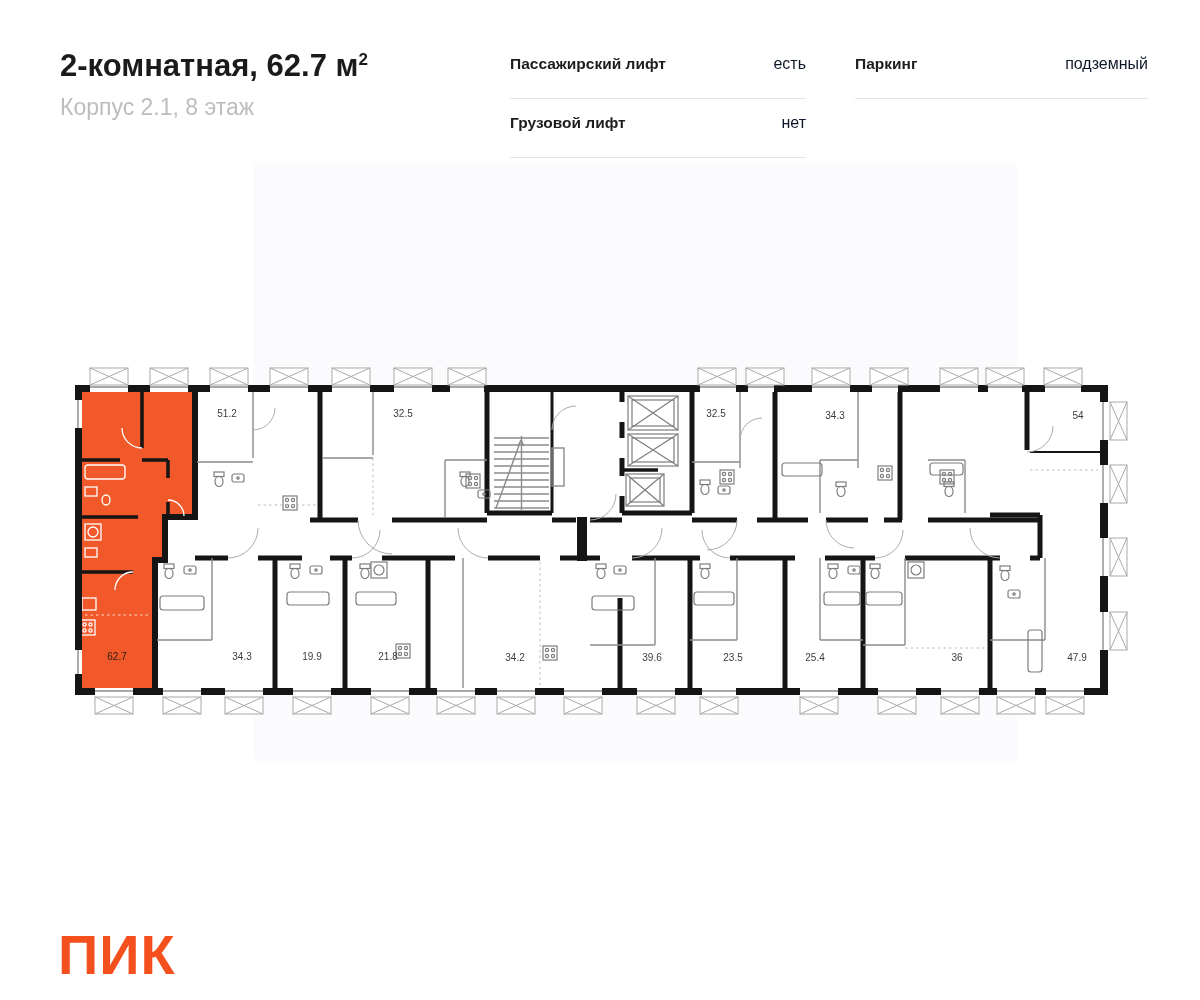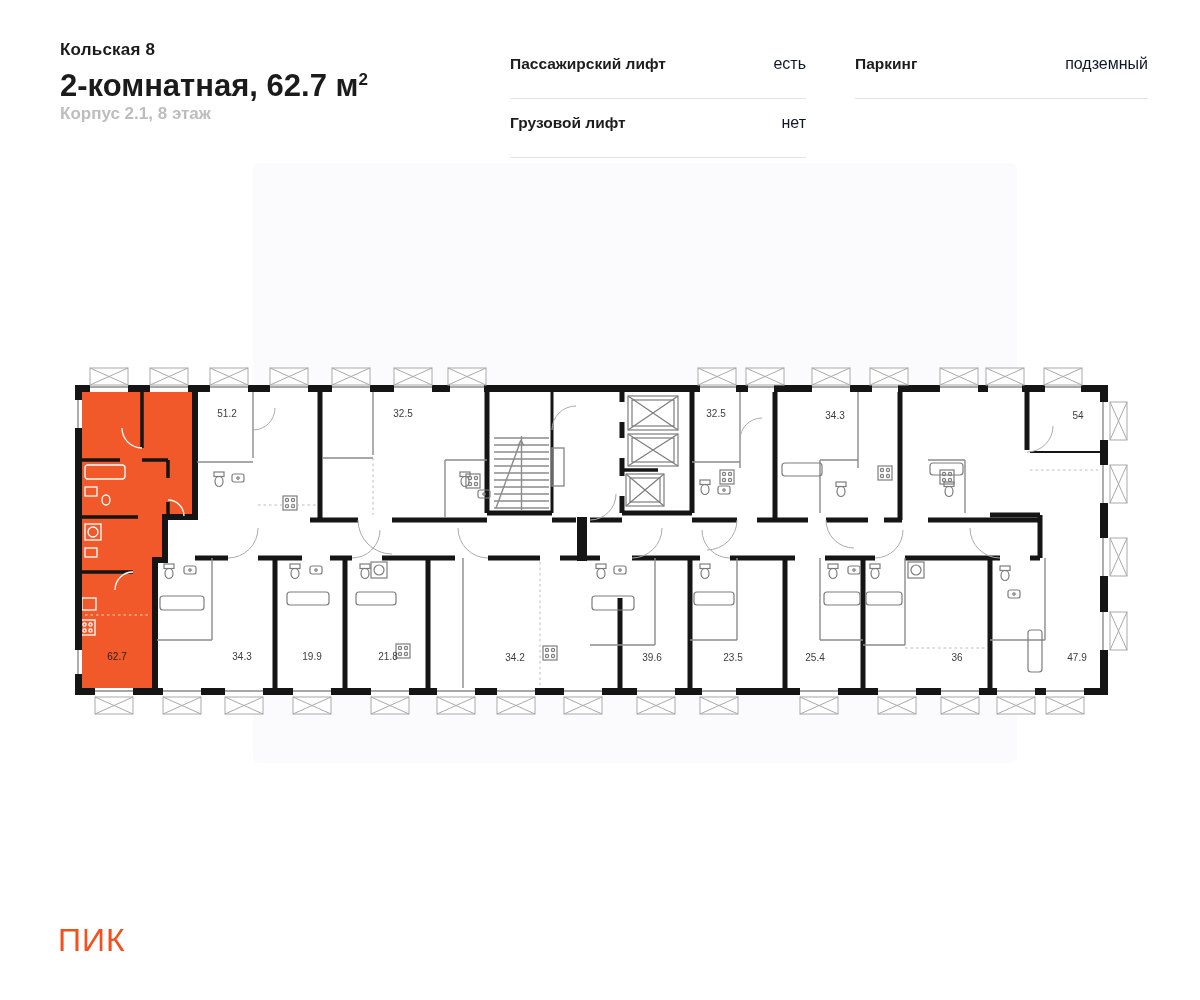--- a/index.html
+++ b/index.html
@@ -4,50 +4,49 @@
 <style>
   html,body{margin:0;padding:0;background:#fff;}
   .page{position:relative;width:1200px;height:1000px;background:#fff;overflow:hidden;
         font-family:"Liberation Sans",sans-serif;}
   .backdrop{position:absolute;left:253px;top:163px;width:764px;height:600px;
         background:#fbfbfd;border-radius:6px;}
   .hdr{position:absolute;left:60px;top:40px;width:420px;}
   .hdr .project{font-size:17px;font-weight:700;color:#1b1b1b;letter-spacing:.2px;}
   .hdr .title{margin-top:8px;font-size:31px;font-weight:700;color:#1b1b1b;}
   .hdr .title sup{font-size:17px;}
-  .hdr .subtitle{margin-top:0;font-size:17px;font-weight:700;color:#bdbdbd;}
+  .hdr .subtitle{margin-top:10px;font-size:23px;font-weight:400;color:#bdbdbd;}
   .info-col{position:absolute;top:40px;}
   .info-a{left:510px;width:296px;}
   .info-b{left:855px;width:293px;}
   .info-row{display:flex;justify-content:space-between;align-items:baseline;
         height:43px;padding-top:15px;border-bottom:1px solid #e4e4e4;gap:36px;}
   .info-row .lbl{font-size:15.5px;font-weight:700;color:#1d1d1d;}
   .info-row .val{font-size:16px;color:#0f172a;}
   svg.plan{position:absolute;left:0;top:0;}
   .wall{stroke:#151515;fill:none;}
   .thin{stroke:#8c8c8c;stroke-width:1.4;fill:none;}
   .fix{stroke:#7d7d7d;stroke-width:1.2;fill:none;}
   .fixw{stroke:#ffffff;stroke-width:1.3;fill:none;}
   .arc{stroke:#ababab;stroke-width:1;fill:none;}
   .dash{stroke:#bcbcbc;stroke-width:1;fill:none;stroke-dasharray:2.5 3;}
   .dashw{stroke:#ffd9c8;stroke-width:1;fill:none;stroke-dasharray:2.5 3;}
   .win{stroke:#a9a9a9;stroke-width:1;fill:#fff;}
   .area-label{font-size:10px;fill:#3c3c3c;text-anchor:middle;font-family:"Liberation Sans",sans-serif;}
-  .logo{position:absolute;left:58px;top:922px;font-size:32px;font-weight:400;
+  .logo{position:absolute;left:58px;top:922px;font-size:56px;font-weight:700;
         color:#f4501d;letter-spacing:1px;}
 </style>
 </head>
 <body>
 
 <div class="page">
 
   <div class="backdrop"></div>
 
   <div class="hdr">
-    <div class="project">Кольская 8</div>
     <div class="title"><span>2-комнатная, 62.7 м</span><sup>2</sup></div>
     <div class="subtitle">Корпус 2.1, 8 этаж</div>
   </div>
 
   <div class="info-col info-a">
     <div class="info-row">
       <span class="lbl">Пассажирский лифт</span>
       <span class="val">есть</span>
     </div>
     <div class="info-row">

